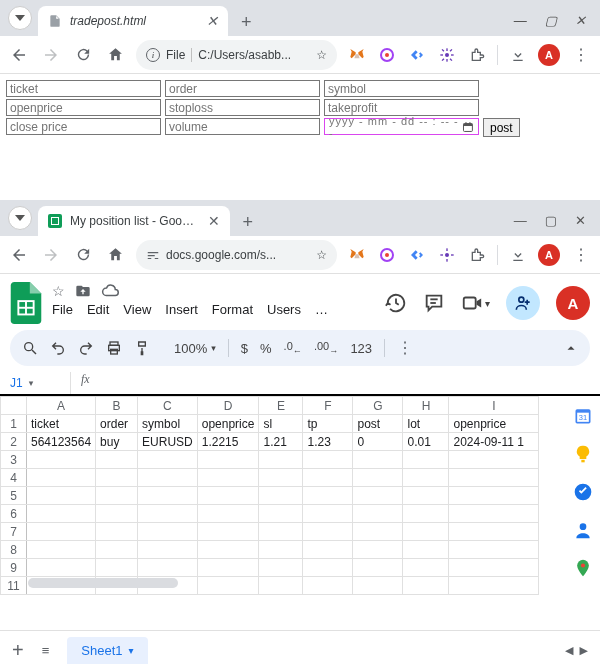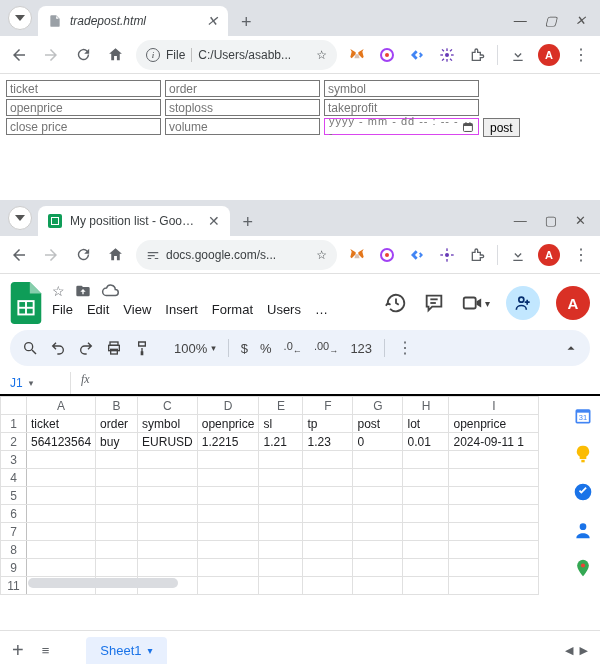--- a/index.html
+++ b/index.html
@@ -60,21 +60,21 @@
   table.grid th, table.grid td { border:1px solid #e0e0e0; height:18px; padding:0 4px; text-align:left; overflow:hidden; white-space:nowrap;}
   table.grid th { background:#fff; color:#5f6368; font-weight:normal; text-align:center;}
   table.grid th.rowh { width:26px; background:#fff; text-align:center;}
   table.grid td.rowh { background:#fff; text-align:center; color:#5f6368; border-right:1px solid #c0c0c0;}
   .col-A{width:68px}.col-B{width:42px}.col-C{width:54px}.col-D{width:58px}.col-E{width:44px}.col-F{width:50px}.col-G{width:50px}.col-H{width:46px}.col-I{width:90px}
   
   .sidepanel { position:absolute; right:0; top:0; bottom:40px; width:34px; display:flex; flex-direction:column; align-items:center; gap:18px; padding-top:10px;}
   .sidepanel .sp { width:20px; height:20px; border-radius:3px;}
   
   .sheet-bottom { height:40px; border-top:1px solid #e0e0e0; display:flex; align-items:center; padding:0 12px; gap:18px; font-size:13px;}
-  .sheet-tab { background:#e8f0fe; padding:6px 14px; border-radius:4px 4px 0 0; color:#1a73e8; font-weight:500; display:flex; align-items:center; gap:6px;margin-left:19px;}
+  .sheet-tab { background:#e8f0fe; padding:6px 14px; border-radius:4px 4px 0 0; color:#1a73e8; font-weight:500; display:flex; align-items:center; gap:6px;}
   .sheet-nav { margin-left:auto; display:flex; gap:6px; font-size:11px; color:#5f6368;}
   .hscroll-stub { position:absolute; left:28px; bottom:42px; width:150px; height:10px; background:#dadce0; border-radius:5px;}
 
   .star-ico,.mini-ico{color:#5f6368; font-size:14px;}
   svg { display:block; }
 </style>
 </head>
 <body>
 
 <div class="win">

